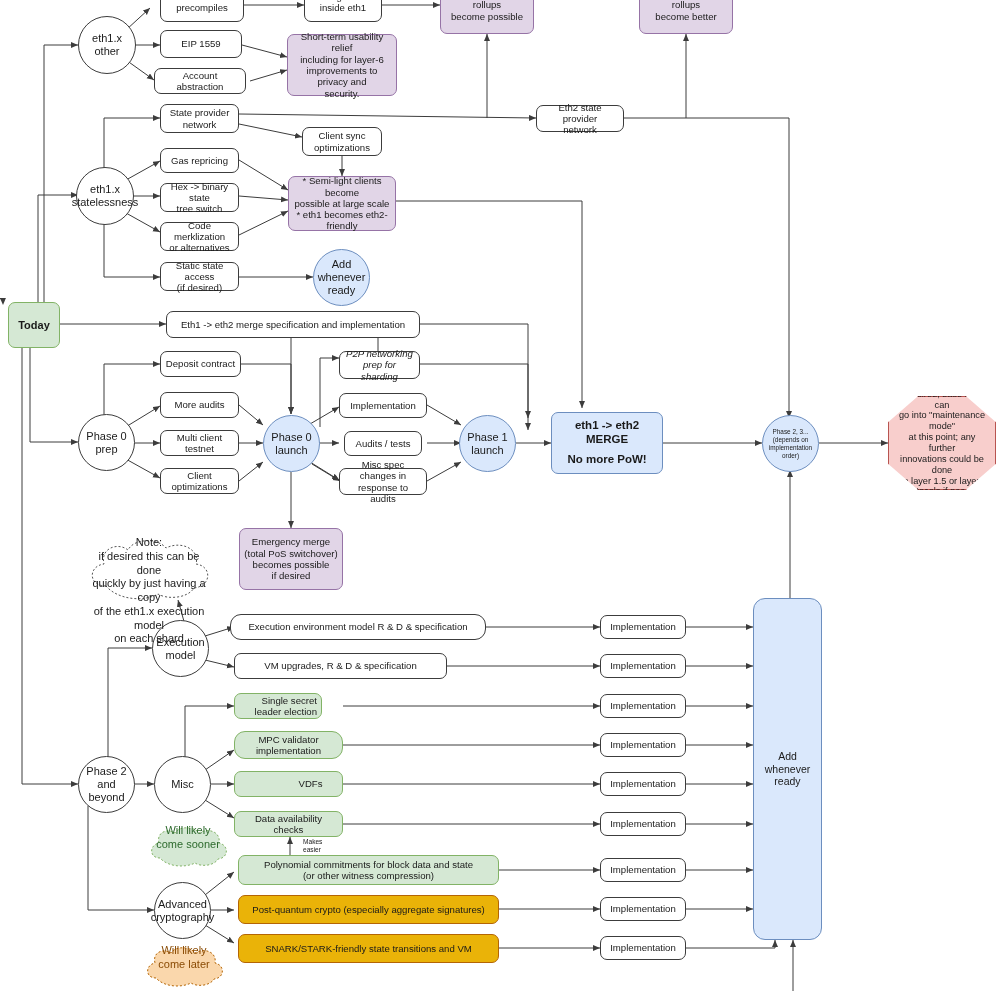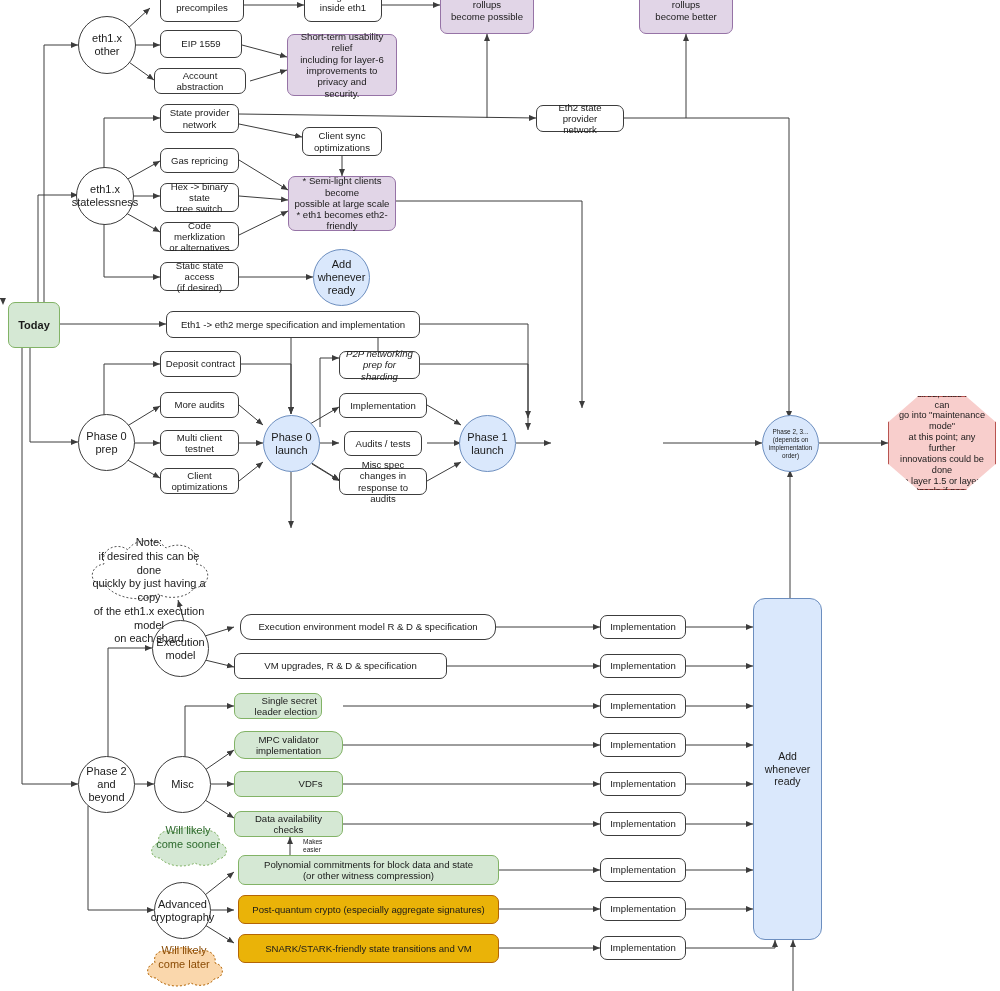--- a/index.html
+++ b/index.html
@@ -235,52 +235,60 @@
 
   <div class="node rect" style="left:339px;top:351px;width:81px;height:28px;font-style:italic;">P2P networking
 prep for sharding</div>
   <div class="node rect" style="left:339px;top:393px;width:88px;height:25px;">Implementation</div>
   <div class="node rect" style="left:344px;top:431px;width:78px;height:25px;">Audits / tests</div>
   <div class="node rect" style="left:339px;top:468px;width:88px;height:27px;">Misc spec changes in
 response to audits</div>
   <div class="node circle blue" style="left:459px;top:415px;width:57px;height:57px;">Phase 1
 launch</div>
 
+  <div class="node rect blue merge" style="left:551px;top:412px;width:112px;height:62px;flex-direction:column;gap:7px;">
+    <span>eth1 -&gt; eth2 MERGE</span>
+    <span>No more PoW!</span>
+  </div>
 
   <div class="node circle blue tiny" style="left:762px;top:415px;width:57px;height:57px;">Phase 2, 3...
 (depends on
 implementation
 order)</div>
 
   <div class="node octagon" style="left:888px;top:396px;width:108px;height:94px;">If desired, base layer can
 go into "maintenance mode"
 at this point; any further
 innovations could be done
 via layer 1.5 or layer 2
 protocols if needed</div>
 
+  <div class="node rect purple" style="left:239px;top:528px;width:104px;height:62px;">Emergency merge
+(total PoS switchover)
+becomes possible
+if desired</div>
 
   <div class="cloud" style="left:84px;top:536px;width:130px;height:66px;">
     <svg class="cloudbg" viewBox="0 0 130 66" preserveAspectRatio="none">
       <path d="M22 50 C4 50 4 30 20 28 C16 12 34 6 44 14 C50 2 74 2 82 12 C98 4 116 14 112 28 C128 30 128 50 110 52 C104 62 84 64 74 58 C60 66 34 64 22 50 Z" fill="none" stroke="#555" stroke-width="1" stroke-dasharray="2 2"></path>
     </svg>
     <span class="cloudtxt">Note:
 if desired this can be done
 quickly by just having a copy
 of the eth1.x execution model
 on each shard</span>
   </div>
 
   <div class="node bigblue" style="left:753px;top:598px;width:69px;height:342px;">Add
 whenever
 ready</div>
 
   <div class="node circle" style="left:152px;top:620px;width:57px;height:57px;">Execution
 model</div>
-  <div class="node rect" style="left:240px;top:614px;width:256px;height:26px;border-radius:11px;">Execution environment model R &amp; D &amp; specification</div>
+  <div class="node rect" style="left:230px;top:614px;width:256px;height:26px;border-radius:11px;">Execution environment model R &amp; D &amp; specification</div>
   <div class="node rect" style="left:234px;top:653px;width:213px;height:26px;">VM upgrades, R &amp; D &amp; specification</div>
 
   <div class="node circle" style="left:78px;top:756px;width:57px;height:57px;">Phase 2
 and beyond</div>
   <div class="node circle" style="left:154px;top:756px;width:57px;height:57px;">Misc</div>
 
   <div class="node rect green" style="left:234px;top:693px;width:88px;height:26px;text-align:right;">Single secret leader election</div>
   <div class="node rect green" style="left:234px;top:731px;width:109px;height:28px;border-radius:11px;">MPC validator
 implementation</div>
   <div class="node rect green" style="left:234px;top:771px;width:109px;height:26px;padding-left:48px;">VDFs</div>

